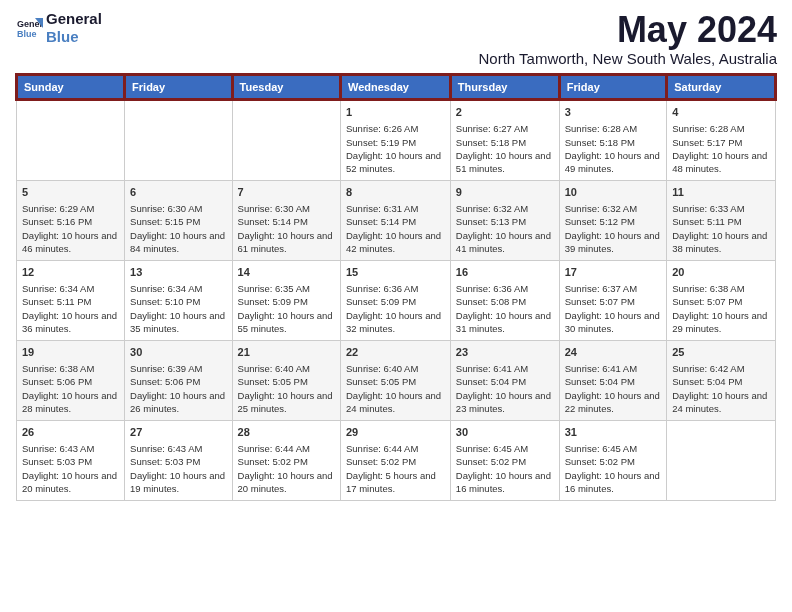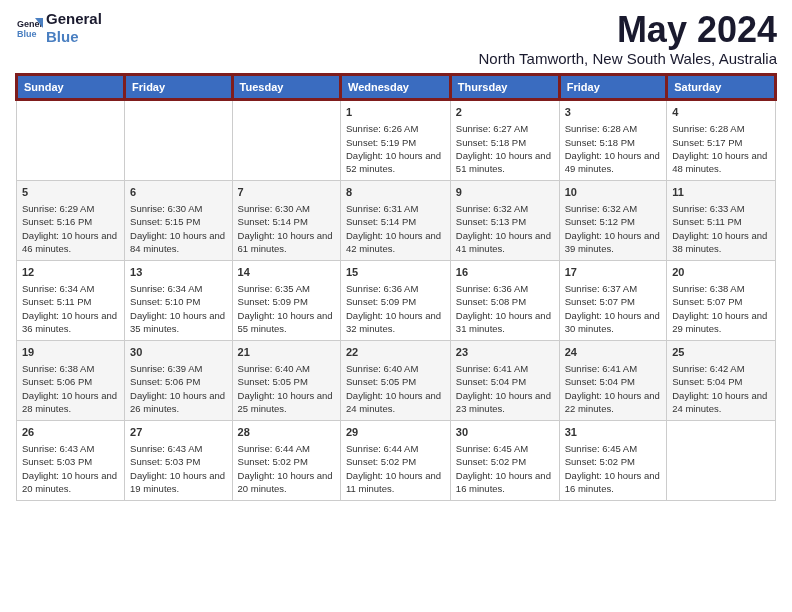--- a/index.html
+++ b/index.html
@@ -301,21 +301,21 @@
           <td>
             <div class="day-number">28</div>
             <div>Sunrise: 6:44 AM</div>
             <div>Sunset: 5:02 PM</div>
             <div>Daylight: 10 hours and 20 minutes.</div>
           </td>
           <td>
             <div class="day-number">29</div>
             <div>Sunrise: 6:44 AM</div>
             <div>Sunset: 5:02 PM</div>
-            <div>Daylight: 10 hours and 11 minutes.</div>
+            <div>Daylight: 5 hours and 17 minutes.</div>
           </td>
           <td>
             <div class="day-number">30</div>
             <div>Sunrise: 6:45 AM</div>
             <div>Sunset: 5:02 PM</div>
             <div>Daylight: 10 hours and 16 minutes.</div>
           </td>
           <td>
             <div class="day-number">31</div>
             <div>Sunrise: 6:45 AM</div>

